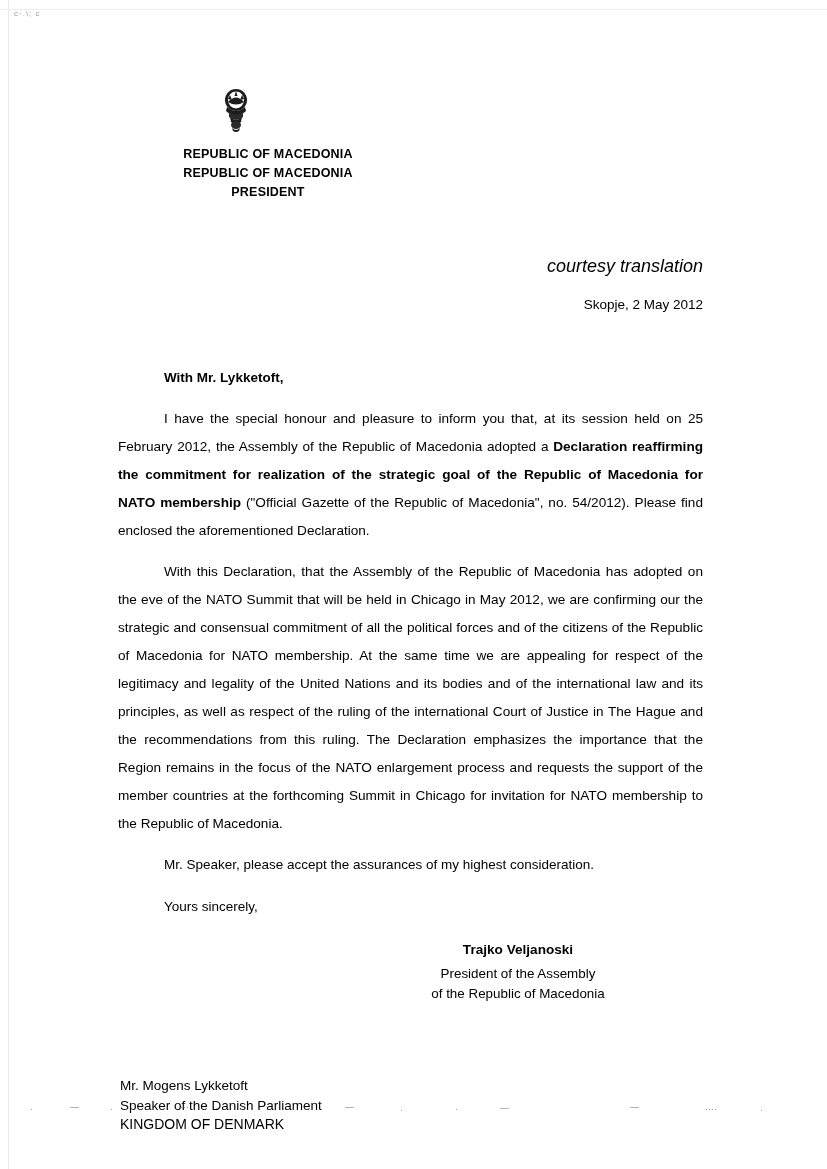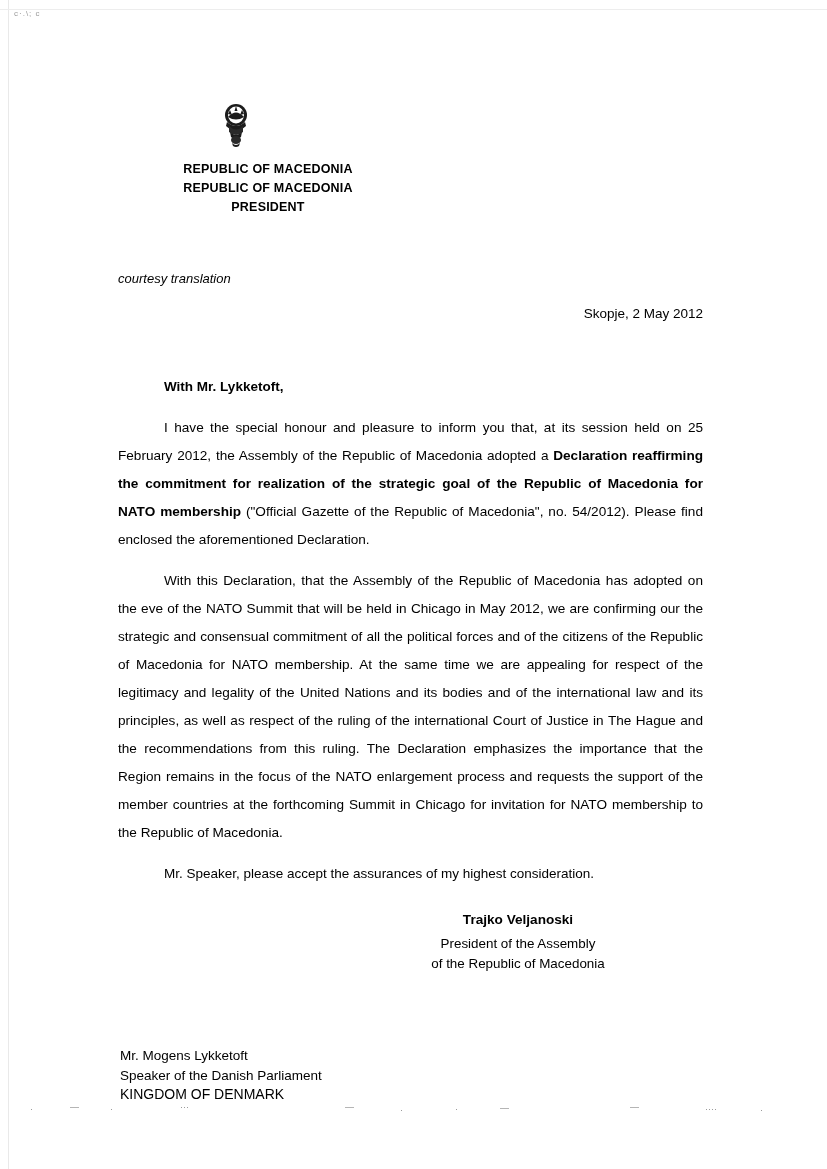--- a/index.html
+++ b/index.html
@@ -40,21 +40,21 @@
   .scan-speck {
     position: absolute;
     color: #9a9a9a;
     font-size: 8px;
     line-height: 8px;
     letter-spacing: 1px;
   }
   .content {
     position: absolute;
     left: 118px;
-    top: 100px;
+    top: 85px;
     width: 585px;
   }
   .emblem {
     width: 36px;
     height: 48px;
     margin-left: 100px;
     position: relative;
   }
   .emblem svg { display: block; }
 
@@ -63,22 +63,23 @@
     margin-left: 0px;
     width: 300px;
     text-align: center;
     font-size: 12.5px;
     font-weight: bold;
     line-height: 19px;
     letter-spacing: 0.2px;
   }
   .courtesy {
     margin-top: 54px;
+    text-align: right;
     font-style: italic;
-    font-size: 13px;
+    font-size: 18px;
   }
   .placedate {
     margin-top: 20px;
     text-align: right;
     font-size: 13.5px;
   }
   .salutation {
     margin-top: 58px;
     margin-left: 46px;
     font-size: 13.5px;
@@ -183,20 +184,21 @@
     <div class="placedate">Skopje, 2 May 2012</div>
 
     <div class="salutation">With Mr. Lykketoft,</div>
 
     <p class="body-par first"><span>I have the special honour and pleasure to inform you that, at its session held on 25 February 2012, the Assembly of the Republic of Macedonia adopted a </span><span class="bold">Declaration reaffirming the commitment for realization of the strategic goal of the Republic of Macedonia for NATO membership</span><span> ("Official Gazette of the Republic of Macedonia", no. 54/2012). Please find enclosed the aforementioned Declaration.</span></p>
 
     <p class="body-par">With this Declaration, that the Assembly of the Republic of Macedonia has adopted on the eve of the NATO Summit that will be held in Chicago in May 2012, we are confirming our the strategic and consensual commitment of all the political forces and of the citizens of the Republic of Macedonia for NATO membership. At the same time we are appealing for respect of the legitimacy and legality of the United Nations and its bodies and of the international law and its principles, as well as respect of the ruling of the international Court of Justice in The Hague and the recommendations from this ruling. The Declaration emphasizes the importance that the Region remains in the focus of the NATO enlargement process and requests the support of the member countries at the forthcoming Summit in Chicago for invitation for NATO membership to the Republic of Macedonia.</p>
 
     <div class="closing-line">Mr. Speaker, please accept the assurances of my highest consideration.</div>
 
+    <div class="yours">Yours sincerely,</div>
 
     <div class="signature-block">
       <div class="signature-name">Trajko Veljanoski</div>
       <div class="sig-title">President of the Assembly</div>
       <div>of the Republic of Macedonia</div>
     </div>
 
     <div class="recipient">
       <div>Mr. Mogens Lykketoft</div>
       <div>Speaker of the Danish Parliament</div>

